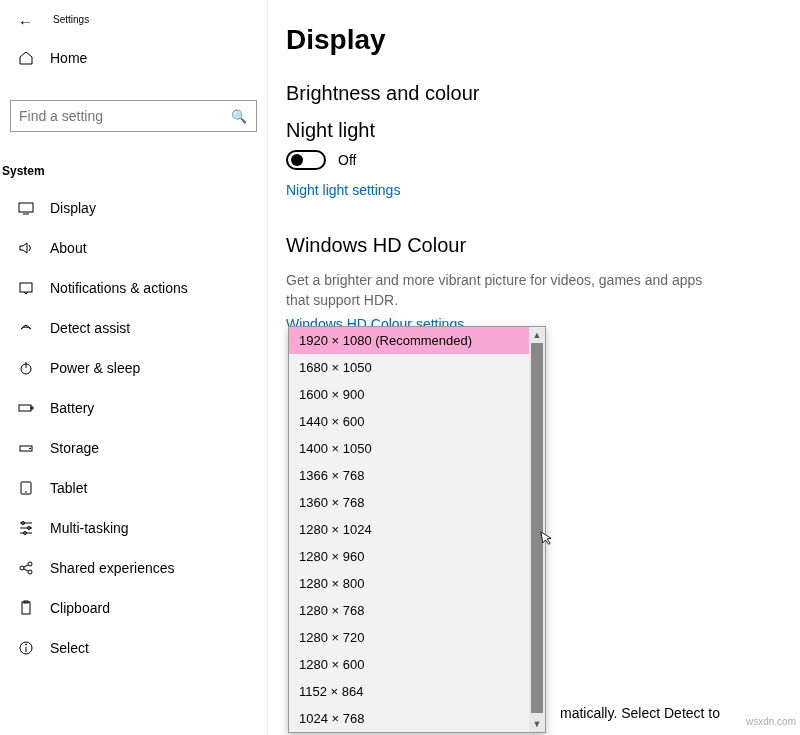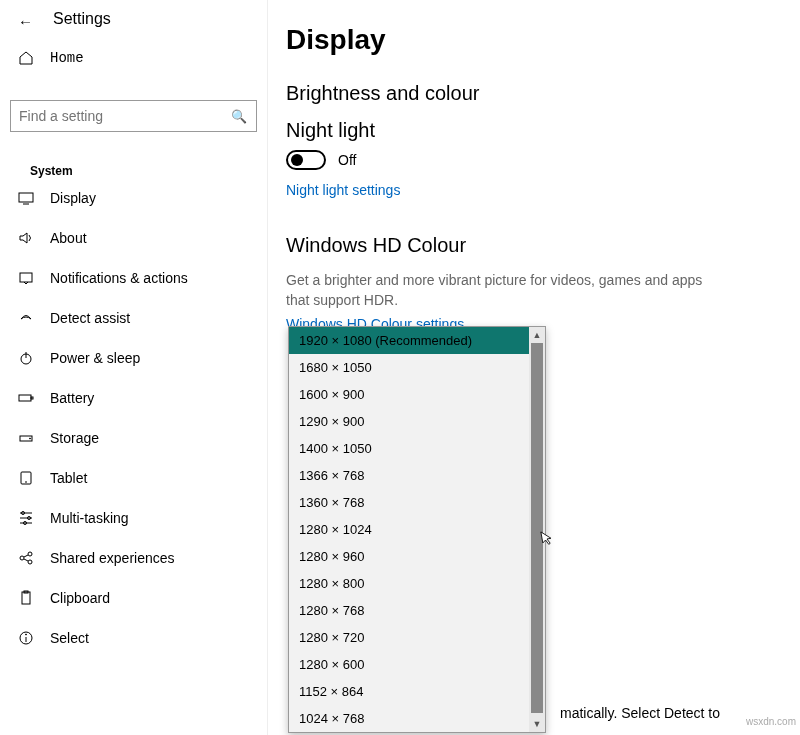--- a/index.html
+++ b/index.html
@@ -21,29 +21,28 @@
     border-right: 1px solid #eee;
   }
   .titlebar {
     display: flex;
     align-items: center;
     height: 38px;
     padding-left: 18px;
     gap: 20px;
   }
   .back-arrow { font-size: 15px; cursor: pointer; }
-  .title { font-size: 16px; }
+  .title { font-size: 10px; }
   .home-row {
     display: flex;
     align-items: center;
     height: 40px;
     padding-left: 18px;
     gap: 16px;
     cursor: pointer;
-    font-family: Liberation Mono, monospace;
   }
   .home-row .icon { width: 16px; display:flex; }
   .home-row .label { font-size: 14px; }
   .search-wrap { padding: 16px 10px; margin-top: 6px; margin-bottom: 16px; }
   .search {
     width: 100%;
     height: 32px;
     border: 1px solid #999;
     background: #fff;
     display: flex;
@@ -56,21 +55,22 @@
     outline: none;
     font-size: 14px;
     font-family: inherit;
     color: #555;
     background: transparent;
   }
   .search .search-icon { color: #555; font-size: 13px; }
   .cat-label {
     font-size: 12px;
     font-weight: 700;
-    padding-left: 30px;
+    padding-left: 2px;
+    margin-bottom: 10px;
   }
   .nav-item {
     display: flex;
     align-items: center;
     height: 40px;
     padding-left: 18px;
     gap: 16px;
     cursor: pointer;
     font-size: 14px;
   }
@@ -110,21 +110,21 @@
   }
   .dd-list { flex:1; overflow:hidden; }
   .dd-item {
     height:27px;
     display:flex;
     align-items:center;
     padding-left:10px;
     font-size:13px;
     cursor:pointer;
   }
-  .dd-item.selected { background:#0f766e; }
+  .dd-item.selected { background:#f9a8d4; }
   .dd-scroll { width:16px; background:#e8e8e8; position:relative; }
   .dd-scroll-up, .dd-scroll-down {
     position:absolute; left:0; width:16px; height:16px;
     display:flex; align-items:center; justify-content:center;
     font-size:9px; color:#555; cursor:pointer;
   }
   .dd-scroll-up { top:0; }
   .dd-scroll-down { bottom:0; }
   .dd-scroll-thumb {
     position:absolute; left:2px; top:16px; width:12px; height:370px;
@@ -302,21 +302,21 @@
   <h2 class="section" style="margin-top:12px">Windows HD Colour</h2>
   <p class="desc">Get a brighter and more vibrant picture for videos, games and apps that support HDR.</p>
   <span class="link" style="margin-bottom:0">Windows HD Colour settings</span>
 </div>
 
 <div class="dropdown">
   <div class="dd-list" id="dd-list">
       <div class="dd-item selected">1920 × 1080 (Recommended)</div>
       <div class="dd-item">1680 × 1050</div>
       <div class="dd-item">1600 × 900</div>
-      <div class="dd-item">1290 × 900</div>
+      <div class="dd-item">1440 × 600</div>
       <div class="dd-item">1400 × 1050</div>
       <div class="dd-item">1366 × 768</div>
       <div class="dd-item">1360 × 768</div>
       <div class="dd-item">1280 × 1024</div>
       <div class="dd-item">1280 × 960</div>
       <div class="dd-item">1280 × 800</div>
       <div class="dd-item">1280 × 768</div>
       <div class="dd-item">1280 × 720</div>
       <div class="dd-item">1280 × 600</div>
       <div class="dd-item">1152 × 864</div>

